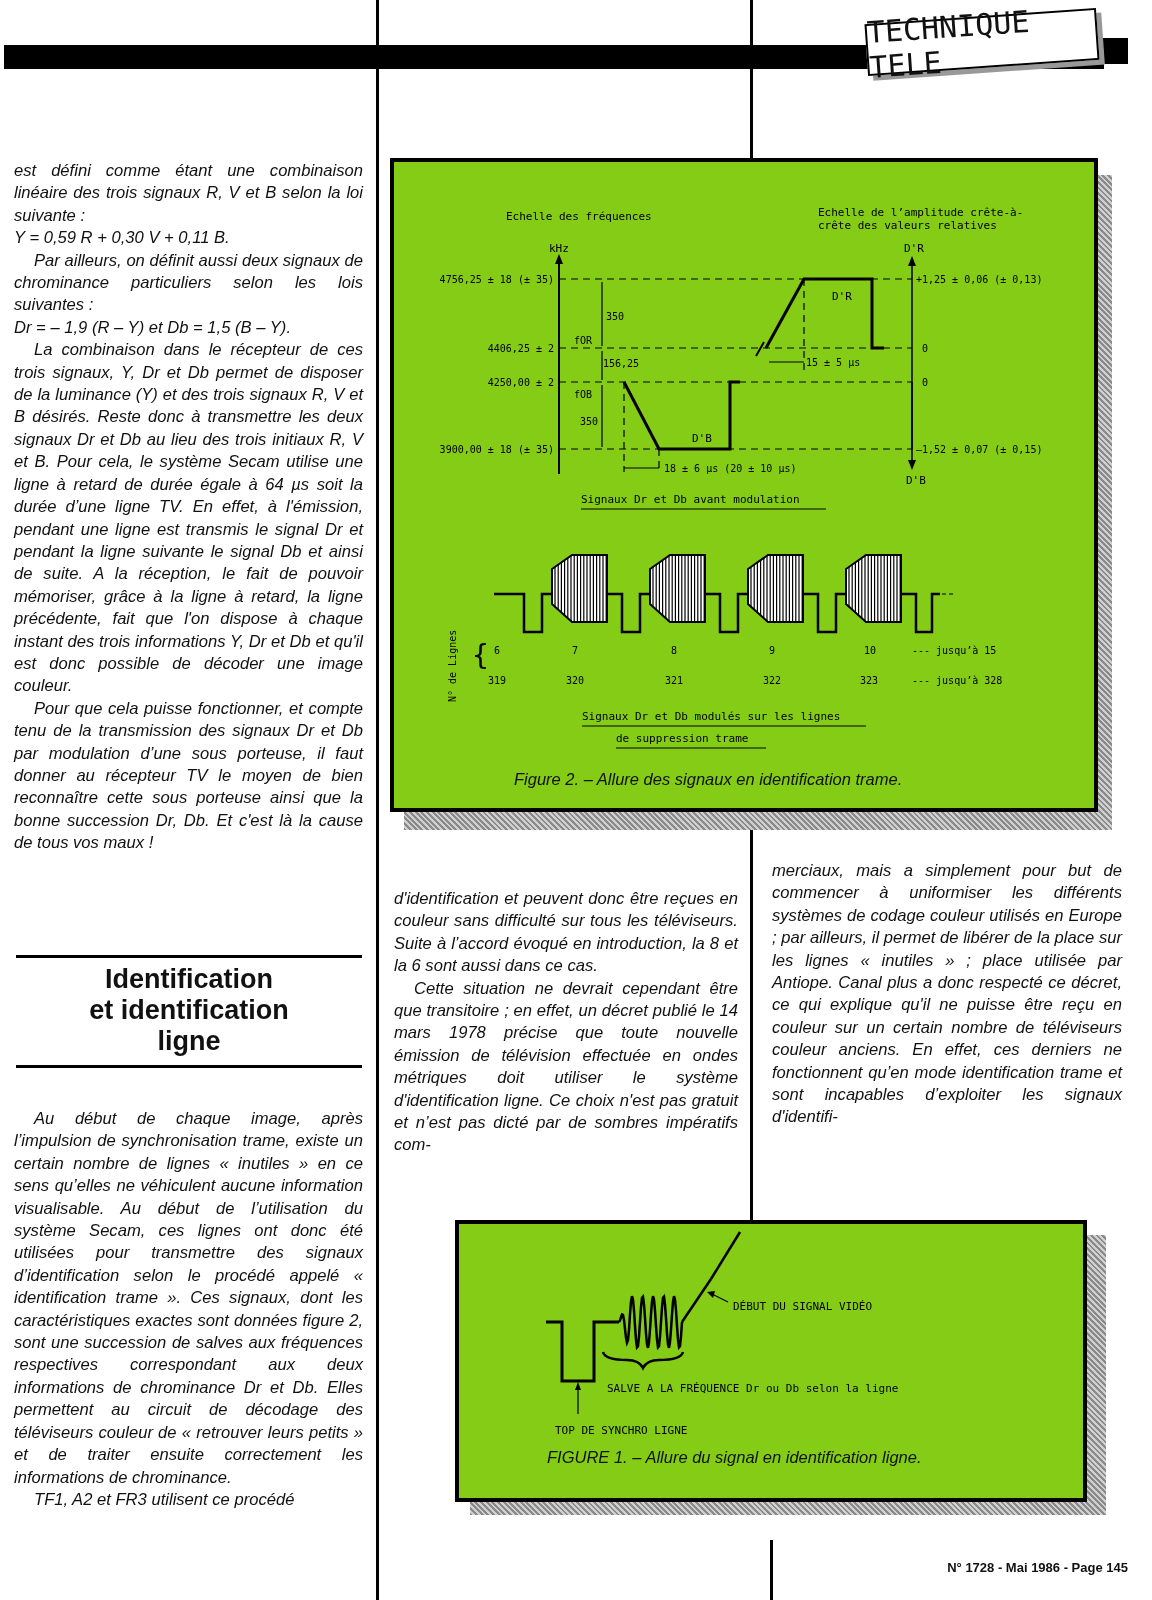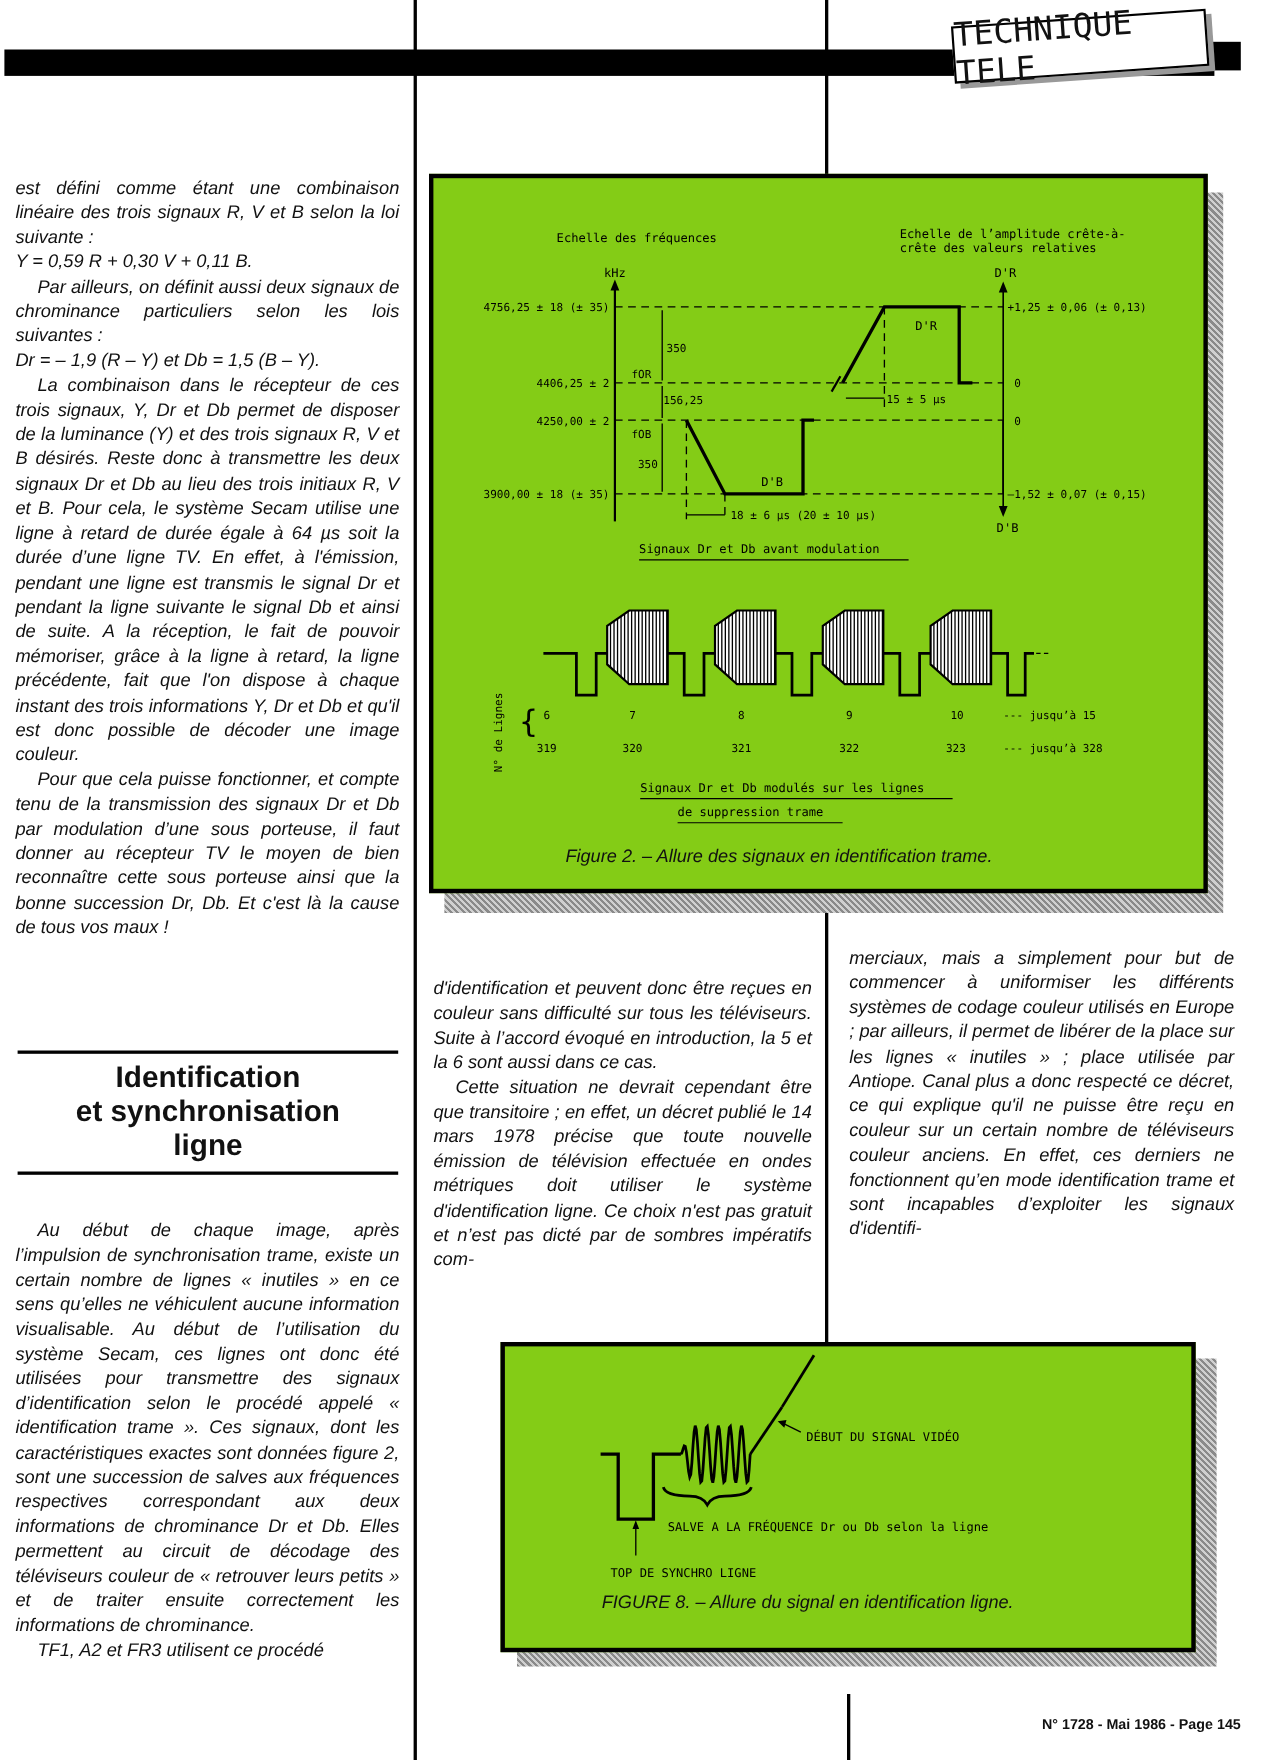--- a/index.html
+++ b/index.html
@@ -42,31 +42,31 @@
   <p class="noind">est défini comme étant une combinaison linéaire des trois signaux R, V et B selon la loi suivante :</p>
   <p class="noind">Y = 0,59 R + 0,30 V + 0,11 B.</p>
   <p class="ind">Par ailleurs, on définit aussi deux signaux de chrominance particuliers selon les lois suivantes :</p>
   <p class="noind">Dr = – 1,9 (R – Y) et Db = 1,5 (B – Y).</p>
   <p class="ind">La combinaison dans le récepteur de ces trois signaux, Y, Dr et Db permet de disposer de la luminance (Y) et des trois signaux R, V et B désirés. Reste donc à transmettre les deux signaux Dr et Db au lieu des trois initiaux R, V et B. Pour cela, le système Secam utilise une ligne à retard de durée égale à 64 µs soit la durée d’une ligne TV. En effet, à l'émission, pendant une ligne est transmis le signal Dr et pendant la ligne suivante le signal Db et ainsi de suite. A la réception, le fait de pouvoir mémoriser, grâce à la ligne à retard, la ligne précédente, fait que l'on dispose à chaque instant des trois informations Y, Dr et Db et qu'il est donc possible de décoder une image couleur.</p>
   <p class="ind">Pour que cela puisse fonctionner, et compte tenu de la transmission des signaux Dr et Db par modulation d’une sous porteuse, il faut donner au récepteur TV le moyen de bien reconnaître cette sous porteuse ainsi que la bonne succession Dr, Db. Et c'est là la cause de tous vos maux !</p>
 </div>
 
 <div class="heading-block">
   <div>Identification</div>
-  <div>et synchronisation</div>
+  <div>et identification</div>
   <div>ligne</div>
 </div>
 
 <div class="col" style="left:14px; top:1108px; width:349px;">
   <p class="ind">Au début de chaque image, après l’impulsion de synchronisation trame, existe un certain nombre de lignes « inutiles » en ce sens qu’elles ne véhiculent aucune information visualisable. Au début de l’utilisation du système Secam, ces lignes ont donc été utilisées pour transmettre des signaux d’identification selon le procédé appelé « identification trame ». Ces signaux, dont les caractéristiques exactes sont données figure 2, sont une succession de salves aux fréquences respectives correspondant aux deux informations de chrominance Dr et Db. Elles permettent au circuit de décodage des téléviseurs couleur de « retrouver leurs petits » et de traiter ensuite correctement les informations de chrominance.</p>
   <p class="ind">TF1, A2 et FR3 utilisent ce procédé</p>
 </div>
 
 <div class="col" style="left:394px; top:888px; width:344px;">
-  <p class="noind">d'identification et peuvent donc être reçues en couleur sans difficulté sur tous les téléviseurs. Suite à l’accord évoqué en introduction, la 5 et la 6 sont aussi dans ce cas.</p>
+  <p class="noind">d'identification et peuvent donc être reçues en couleur sans difficulté sur tous les téléviseurs. Suite à l’accord évoqué en introduction, la 8 et la 6 sont aussi dans ce cas.</p>
   <p class="ind">Cette situation ne devrait cependant être que transitoire ; en effet, un décret publié le 14 mars 1978 précise que toute nouvelle émission de télévision effectuée en ondes métriques doit utiliser le système d'identification ligne. Ce choix n'est pas gratuit et n’est pas dicté par de sombres impératifs com-</p>
 </div>
 <div class="col" style="left:772px; top:860px; width:350px;">
   <p class="noind">merciaux, mais a simplement pour but de commencer à uniformiser les différents systèmes de codage couleur utilisés en Europe ; par ailleurs, il permet de libérer de la place sur les lignes « inutiles » ; place utilisée par Antiope. Canal plus a donc respecté ce décret, ce qui explique qu'il ne puisse être reçu en couleur sur un certain nombre de téléviseurs couleur anciens. En effet, ces derniers ne fonctionnent qu’en mode identification trame et sont incapables d’exploiter les signaux d'identifi-</p>
 </div>
 
 <div class="shadow" style="left:404px; top:175px; width:708px; height:655px;"></div>
 <div class="fig" style="left:390px; top:158px; width:700px; height:646px;">
   <svg width="700" height="646" viewBox="0 0 700 646" style="position:absolute; left:0; top:0;">
 
@@ -241,16 +241,16 @@
     <line x1="252" y1="55" x2="281" y2="8" stroke="#000" stroke-width="2.5"></line>
     <line x1="253" y1="70" x2="269" y2="78" stroke="#000" stroke-width="1.2"></line>
     <polygon points="248,68 256,67 254,74" fill="#000"></polygon>
     <text x="274" y="86" font-size="11">DÉBUT DU SIGNAL VIDÉO</text>
     <path d="M144,128 q2,8 24,8 q12,0 16,8 q4,-8 16,-8 q22,0 24,-8" fill="none" stroke="#000" stroke-width="2.5"></path>
     <text x="148" y="168" font-size="11">SALVE A LA FRÉQUENCE Dr ou Db selon la ligne</text>
     <line x1="119" y1="162" x2="119" y2="190" stroke="#000" stroke-width="1.2"></line>
     <polygon points="119,158 116,166 122,166" fill="#000"></polygon>
     <text x="96" y="210" font-size="11">TOP DE SYNCHRO LIGNE</text>
   </svg>
-  <div class="fig-caption" style="left:88px; top:224px;">FIGURE 8. – Allure du signal en identification ligne.</div>
+  <div class="fig-caption" style="left:88px; top:224px;">FIGURE 1. – Allure du signal en identification ligne.</div>
 </div>
 
 <div class="footer">N° 1728 - Mai 1986 - Page 145</div>
 
 </body></html>

